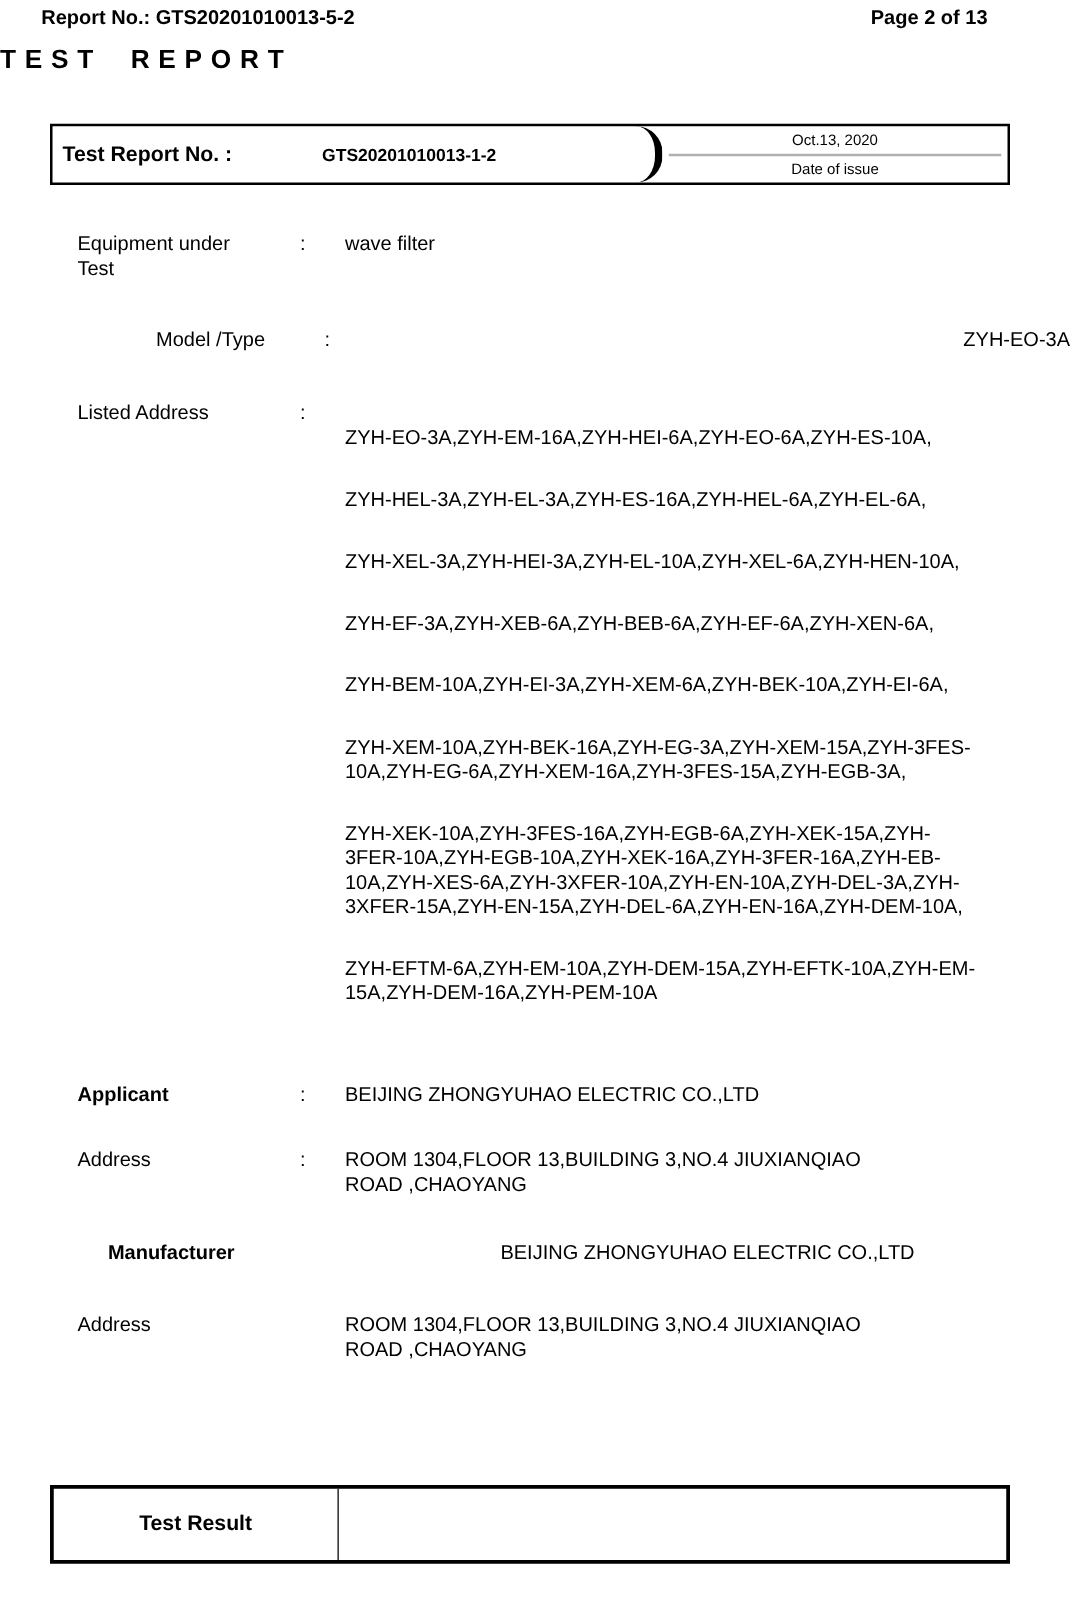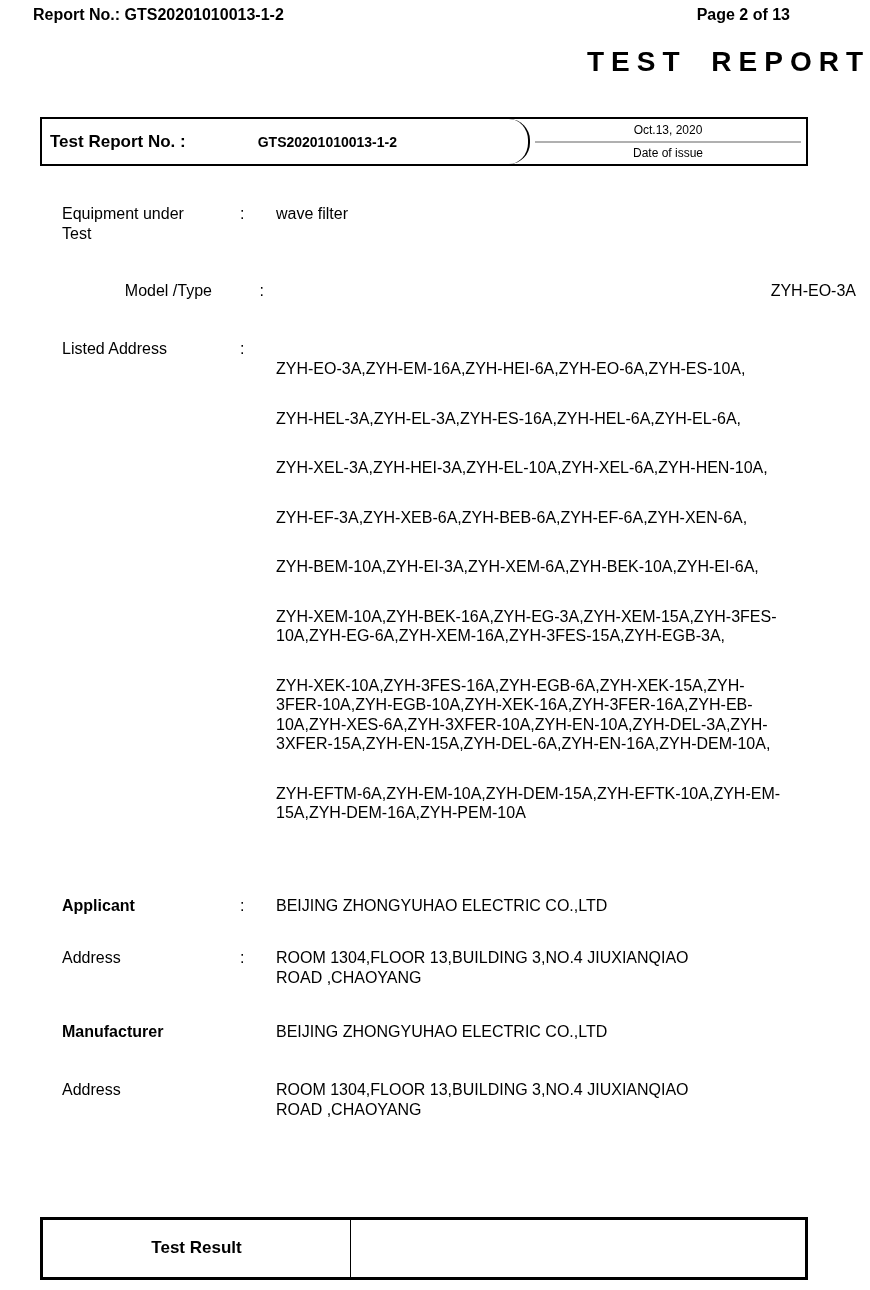--- a/index.html
+++ b/index.html
@@ -4,66 +4,66 @@
 <style>
   * { margin:0; padding:0; box-sizing:border-box; }
   html,body { background:#ffffff; }
   .page {
     position:relative; width:870px; height:1290px; background:#ffffff;
     color:#000; font-family:"Liberation Sans","DejaVu Sans",sans-serif;
     overflow:hidden;
   }
   .topbar { display:flex; justify-content:space-between; padding:6px 80px 0 33px;
     font-weight:bold; font-size:16px; }
-  .title { text-align:right; font-weight:bold; font-size:28px;
-    letter-spacing:7px; word-spacing:10px; margin-top:22px; }
+  .title { text-align:left; font-weight:bold; font-size:21px;
+    letter-spacing:7px; word-spacing:10px; margin-top:12px; }
 
   
   .rpt-table { margin:39px 0 0 40px; width:768px; height:49px;
     border:2px solid #000; display:flex; }
-  .rpt-left { width:488px; border-right:2px solid #000000; display:flex;
+  .rpt-left { width:488px; border-right:6px solid #000000; display:flex;
     align-items:center; padding-left:8px;border-radius:21px; }
   .rpt-label { font-weight:bold; font-size:17px; }
   .rpt-num { font-weight:bold; font-size:14px; margin-left:72px; }
   .rpt-right { flex:1; display:flex; flex-direction:column; font-size:12px; }
   .rpt-date-top { flex:1; display:flex; align-items:center; justify-content:center;
     border-bottom:2px solid #b0b0b0; margin:0 5px; }
   .rpt-date-bottom { flex:1; display:flex; align-items:center; justify-content:center;text-align:right; }
 
   
   .row { display:flex; margin-left:62px; font-size:16px; line-height:20px;gap:12px; }
   .row .lbl { width:150px; }
   .row .colon { width:40px; padding-left:16px; }
   .row .val { width:580px; white-space:pre-line; }
   .b { font-weight:bold; }
   .mt-equip { margin-top:38px; }
   .mt-model { margin-top:37px;text-align:right; }
   .mt-listed { margin-top:38px; }
-  .mt-applicant { margin-top:53px; }
+  .mt-applicant { margin-top:42px; }
   .mt-address1 { margin-top:32px; }
-  .mt-manufacturer { margin-top:34px; }
+  .mt-manufacturer { margin-top:34px;text-align:center; }
   .mt-address2 { margin-top:38px; }
   .lm p { margin:0 0 10px; line-height:19.5px; white-space:pre-line; }
   .lm p:last-child { margin-bottom:0; }
 
   
   .result-table { margin:97px 0 0 40px; width:768px; height:63px;
     border:3px solid #000; display:flex; }
-  .result-left { width:308px; border-right:1.5px solid #000; display:flex;
+  .result-left { width:228px; border-right:1.5px solid #000; display:flex;
     align-items:center; justify-content:center; font-weight:bold; font-size:17px; }
   .result-right { flex:1; display:flex; align-items:center; justify-content:center;
     font-weight:bold; font-size:17px; }
 </style>
 </head>
 <body>
 
 <div class="page">
 
   <div class="topbar">
-    <span>Report No.: GTS20201010013-1-2</span>
+    <span>Report No.: GTS20201010013-5-2</span>
     <span>Page 2 of 13</span>
   </div>
 
   <div class="title">TEST REPORT</div>
 
   <div class="rpt-table">
     <div class="rpt-left">
       <span class="rpt-label">Test Report No. :</span>
       <span class="rpt-num">GTS20201010013-1-2</span>
     </div>

